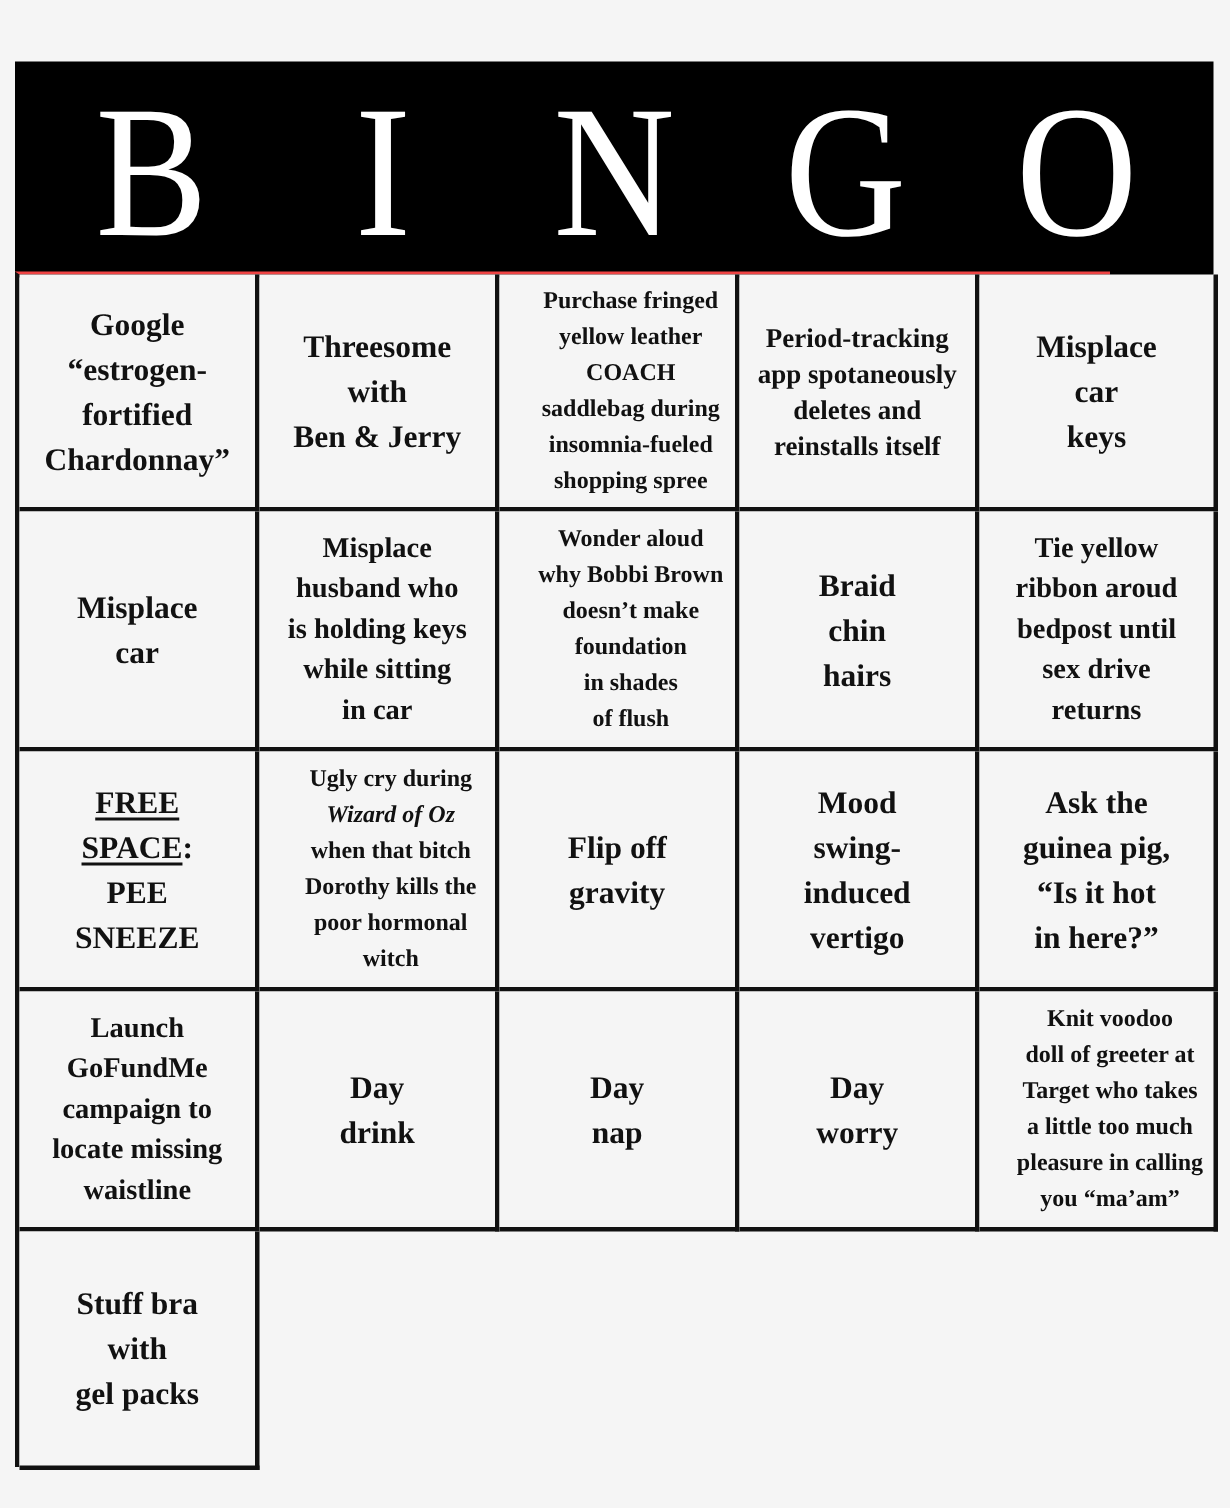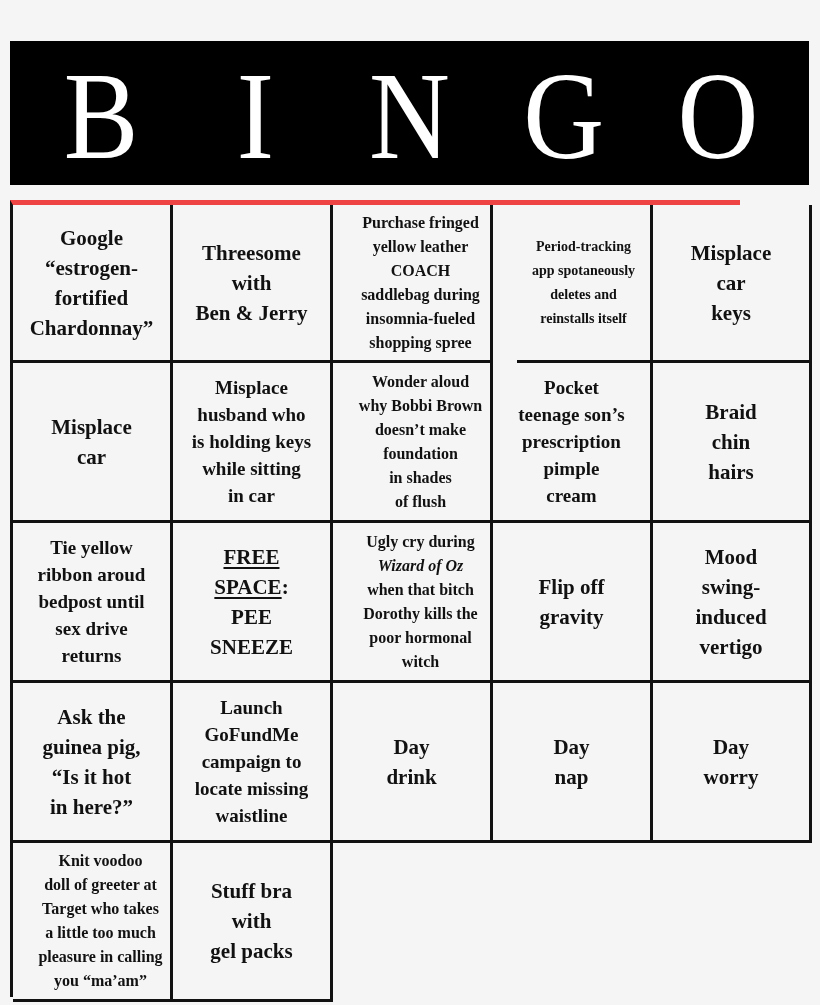--- a/index.html
+++ b/index.html
@@ -41,48 +41,48 @@
       font-size: 112px;
       line-height: 1;
       width: 110px;
       text-align: center;
       transform: scaleY(1.12);
       margin-top: 4px;
     }
     .grid {
       position: absolute;
       left: 0;
-      top: 159px;
+      top: 140px;
       width: 730px;
       height: 797px;
       display: grid;
       grid-template-columns: 160px 160px 160px 160px 159px;
       grid-template-rows: 158px 160px 160px 160px 159px;
       border-left: 3px solid #111;
-      border-top: 5px solid #ef4444;
+      border-top: 2px solid #ef4444;
       box-sizing: border-box;
     }
     .cell {
       border-right: 3px solid #111;
       border-bottom: 3px solid #111;
       background: #f5f5f5;
       display: flex;
       align-items: center;
       justify-content: center;
       text-align: center;
       box-sizing: border-box;
       padding: 4px 6px;
       font-weight: bold;
     }
     .cell .txt {
       white-space: pre-line;
     }
     .s-lg { font-size: 21px; line-height: 30px; }
     .s-md { font-size: 19px; line-height: 27px; }
-    .s-sm { font-size: 14px; line-height: 24px; margin-left: 24px; }
+    .s-sm { font-size: 18px; line-height: 24px; }
     .s-xs { font-size: 16px; line-height: 24px; padding-left: 24px; }
     .it { font-style: italic; }
     .u { text-decoration: underline; text-decoration-thickness: 2px; text-underline-offset: 3px; }
   </style>
 </head>
 <body>
 
 <div class="card">
   <div class="header">
     <span class="letter">B</span>
@@ -137,27 +137,20 @@
 in car</span>
     </div>
     <div class="cell s-xs">
       <span class="txt">Wonder aloud
 why Bobbi Brown
 doesn’t make
 foundation
 in shades
 of flush</span>
     </div>
-    <div class="cell s-md">
-      <span class="txt">Pocket
-teenage son’s
-prescription
-pimple
-cream</span>
-    </div>
 
     <div class="cell s-lg">
       <span class="txt">Braid
 chin
 hairs</span>
     </div>
     <div class="cell s-md">
       <span class="txt">Tie yellow
 ribbon aroud
 bedpost until

